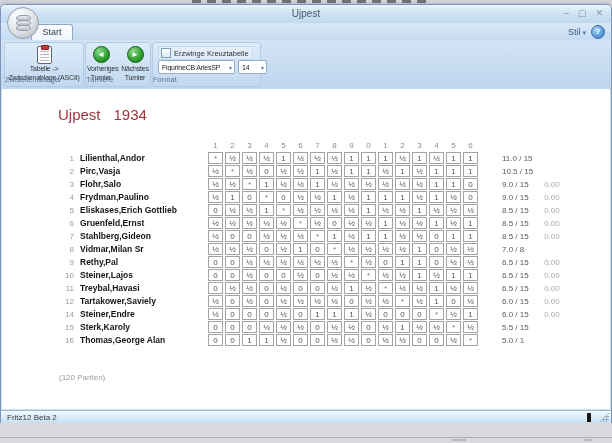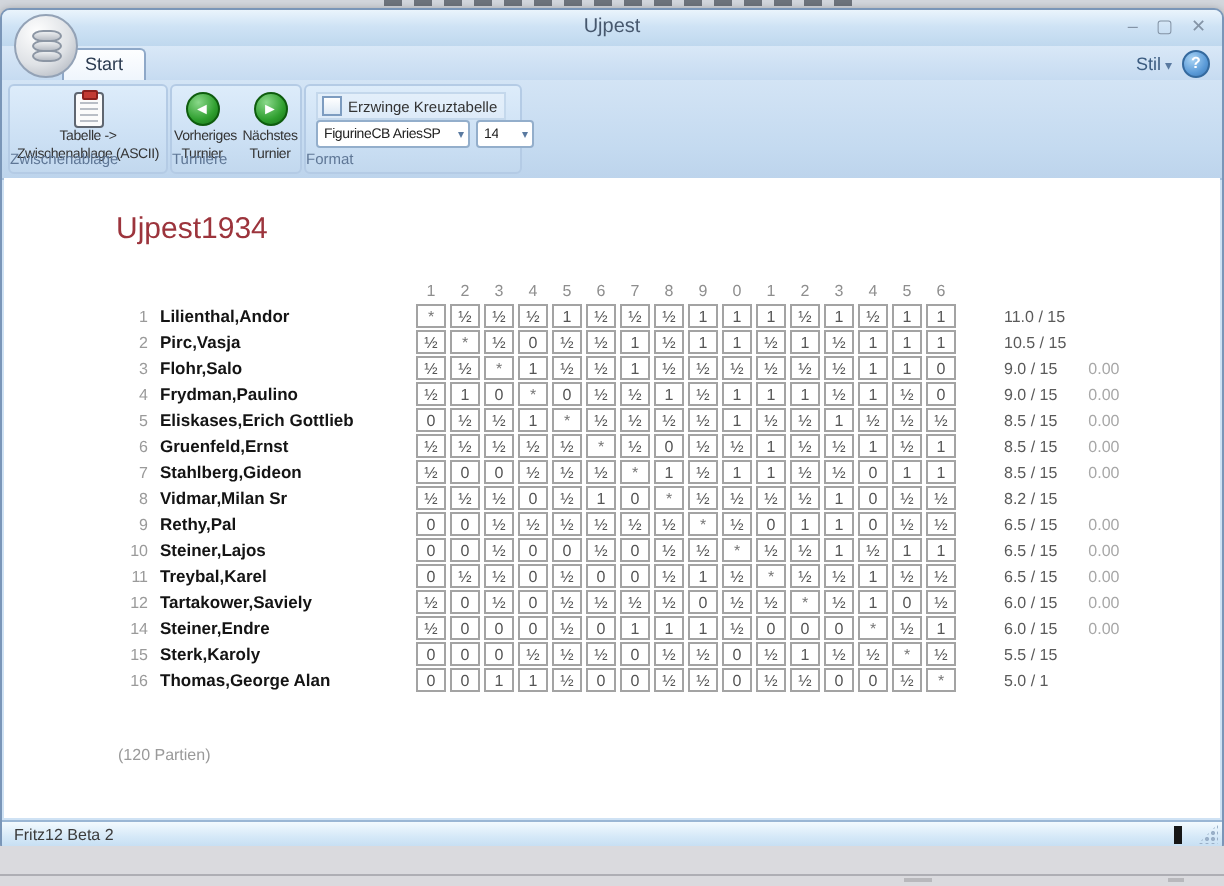--- a/index.html
+++ b/index.html
@@ -83,21 +83,21 @@
   .fmt-combos{position:absolute;top:17px;left:5px;display:flex;gap:3px;}
   .combo{height:12px;background:#fff;border:1px solid #93aecb;border-radius:2px;
     display:flex;align-items:center;justify-content:space-between;padding:0 2px 0 3px;}
   .combo-font{width:70px;}
   .combo-size{width:22px;}
   .combo-text{font-size:7px;color:#222;white-space:nowrap;overflow:hidden;letter-spacing:-0.2px;}
   .combo-arrow{font-size:6px;color:#5a7aa0;margin-left:2px;}
   
   .content{position:absolute;top:84px;left:1px;right:1px;height:320px;background:#ffffff;}
   .doc-title{position:absolute;top:17px;left:56px;font-size:15px;color:#9c343c;}
-  .doc-title .year{}
+  .doc-title .year{margin-left:13px;}
   .games-note{position:absolute;top:284px;left:57px;font-size:8px;color:#9a9a9a;}
   
   table.xtable{position:absolute;top:50px;left:54px;border-collapse:separate;border-spacing:2px 1px;}
   .xtable td{padding:0;vertical-align:middle;}
   td.hd{height:11px;border:none;background:none;text-align:center;font-size:8px;color:#8e8e8e;}
   td.rank{width:16px;text-align:right;font-size:8px;color:#9a9a9a;padding-right:4px;}
   td.pname{width:126px;font-size:8.5px;font-weight:bold;color:#141414;white-space:nowrap;}
   td.rc{width:13px;height:10px;border:1px solid #a3a3a3;text-align:center;
     font-size:8px;color:#555;background:#fff;}
   td.rc.diag{color:#777;}
@@ -395,21 +395,21 @@
             <td class="rc">0</td>
             <td class="rc diag">*</td>
             <td class="rc">½</td>
             <td class="rc">½</td>
             <td class="rc">½</td>
             <td class="rc">½</td>
             <td class="rc">1</td>
             <td class="rc">0</td>
             <td class="rc">½</td>
             <td class="rc">½</td>
-            <td class="score">8.2 / 15</td>
+            <td class="score">7.0 / 8</td>
             <td class="tb"></td>
           </tr>
           <tr>
             <td class="rank">9</td>
             <td class="pname">Rethy,Pal</td>
             <td class="rc">0</td>
             <td class="rc">0</td>
             <td class="rc">½</td>
             <td class="rc">½</td>
             <td class="rc">½</td>
@@ -444,21 +444,21 @@
             <td class="rc">½</td>
             <td class="rc">1</td>
             <td class="rc">½</td>
             <td class="rc">1</td>
             <td class="rc">1</td>
             <td class="score">6.5 / 15</td>
             <td class="tb">0.00</td>
           </tr>
           <tr>
             <td class="rank">11</td>
-            <td class="pname">Treybal,Karel</td>
+            <td class="pname">Treybal,Havasi</td>
             <td class="rc">0</td>
             <td class="rc">½</td>
             <td class="rc">½</td>
             <td class="rc">0</td>
             <td class="rc">½</td>
             <td class="rc">0</td>
             <td class="rc">0</td>
             <td class="rc">½</td>
             <td class="rc">1</td>
             <td class="rc">½</td>

